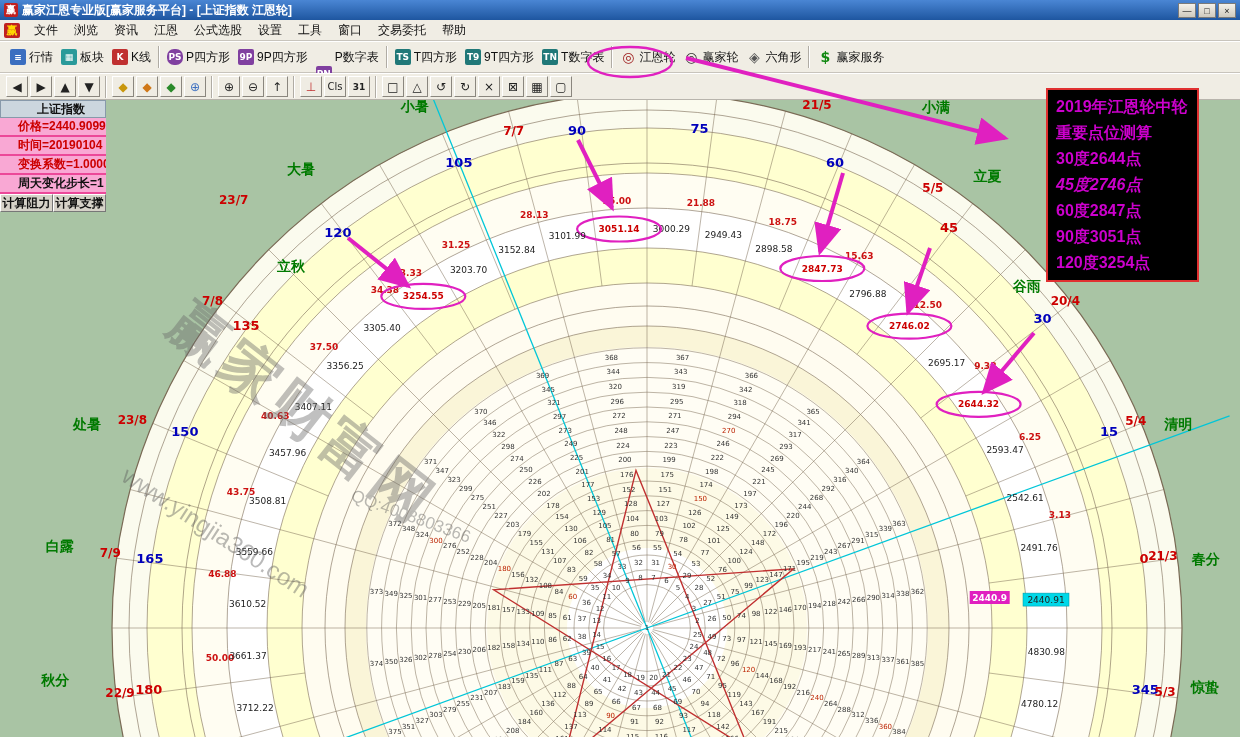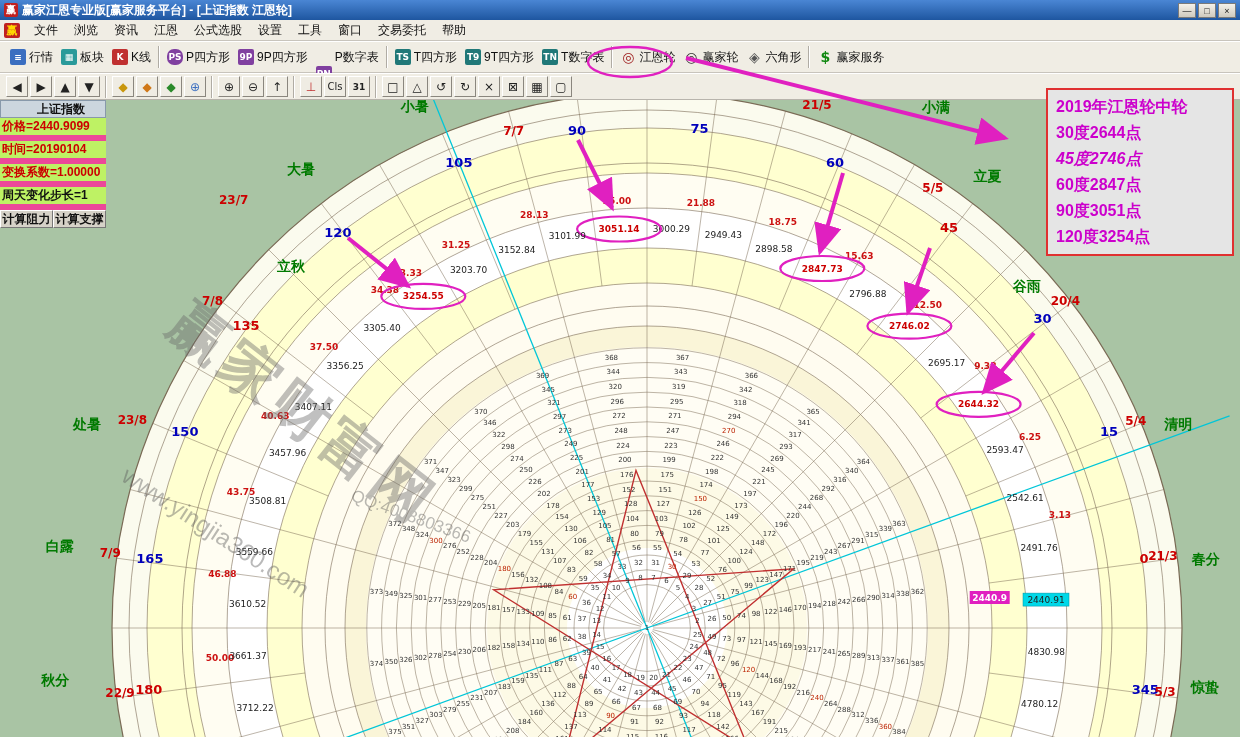--- a/index.html
+++ b/index.html
@@ -42,28 +42,28 @@
     font-size:12px;font-family:"DejaVu Sans",sans-serif;box-sizing:border-box;padding:0 2px;}
 
   .chart-area{position:absolute;top:100px;left:0;width:1240px;height:637px;
     background:#a9c4a4;z-index:1;}
 
   svg.overlay{position:absolute;top:0;left:0;z-index:5;pointer-events:none;}
 
   .info-panel{position:absolute;left:0;top:100px;width:106px;z-index:6;font-weight:bold;}
   .info-title{background:#ccd6de;border:1px solid #8899aa;text-align:center;height:16px;
     line-height:16px;font-size:12px;color:#111;padding-left:16px;}
-  .info-row{background:#bef264;height:17px;line-height:17px;padding-left:2px;
-    border-bottom:6px solid #ec4899;font-size:12px;white-space:nowrap;overflow:hidden;}
+  .info-row{background:#f9a8d4;height:17px;line-height:17px;padding-left:18px;
+    border-bottom:2px solid #ec4899;font-size:12px;white-space:nowrap;overflow:hidden;}
   .info-buttons{display:flex;border-radius:8px;}
   .info-btn{flex:1;background:#d6d2c8;border:1px solid;border-color:#ffffff #777 #777 #ffffff;
     font-size:12px;height:18px;line-height:16px;text-align:center;color:#111;box-sizing:border-box;}
 
-  .red-box{position:absolute;left:1046px;top:88px;width:188px;z-index:6;
-    background:#e5e5e5;border:2px solid #e03030;padding:4px 8px;box-sizing:border-box;}
+  .red-box{position:absolute;left:1046px;top:88px;width:153px;z-index:6;
+    background:#000000;border:2px solid #e03030;padding:4px 8px;box-sizing:border-box;}
   .rb-line{font-size:16px;font-weight:bold;line-height:26px;white-space:nowrap;}
 </style>
 </head>
 <body>
 
 <div class="titlebar">
   <span class="app-icon">赢</span>
   <span class="title-text">赢家江恩专业版[赢家服务平台] - [上证指数 江恩轮]</span>
   <span class="win-controls">
     <span class="win-btn">—</span>
@@ -703,18 +703,19 @@
       <div class="info-row" style="color: rgb(17, 17, 17);">周天变化步长=1</div>
     </div>
   <div class="info-buttons">
       <div class="info-btn">计算阻力</div>
       <div class="info-btn">计算支撑</div>
     </div>
 </div>
 
 <div class="red-box" style="border-color: rgb(224, 48, 48);">
     <div class="rb-line" style="color: rgb(204, 0, 204);">2019年江恩轮中轮</div>
+    <div class="rb-line" style="color: rgb(204, 0, 204);">重要点位测算</div>
     <div class="rb-line" style="color: rgb(204, 0, 204);">30度2644点</div>
     <div class="rb-line" style="color: rgb(204, 0, 204); font-style: italic;">45度2746点</div>
     <div class="rb-line" style="color: rgb(204, 0, 204);">60度2847点</div>
     <div class="rb-line" style="color: rgb(204, 0, 204);">90度3051点</div>
     <div class="rb-line" style="color: rgb(204, 0, 204);">120度3254点</div>
   </div>
 
 </body></html>

